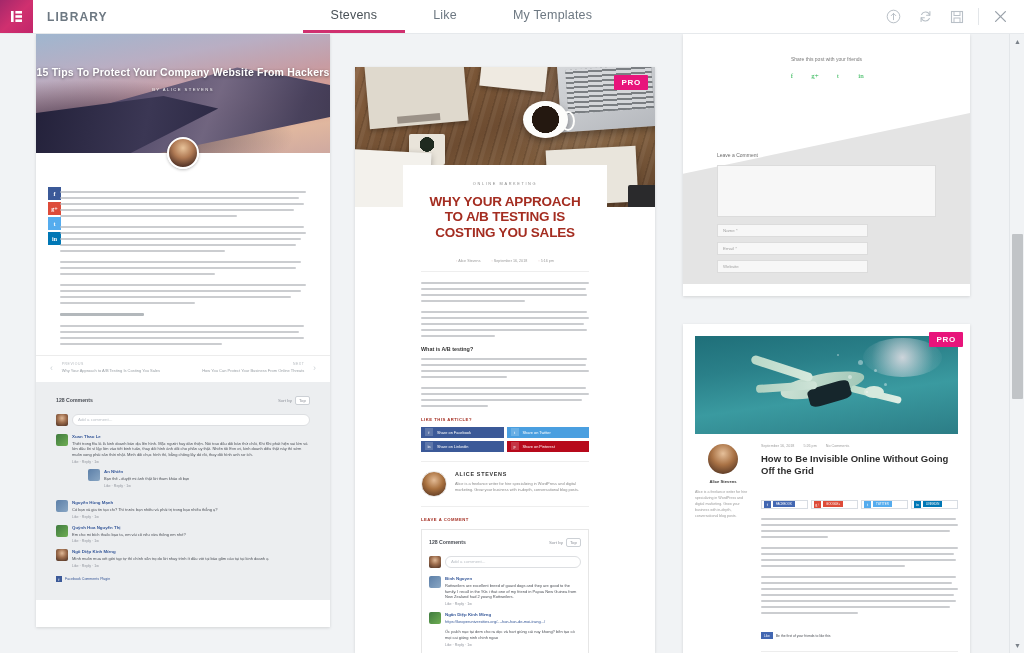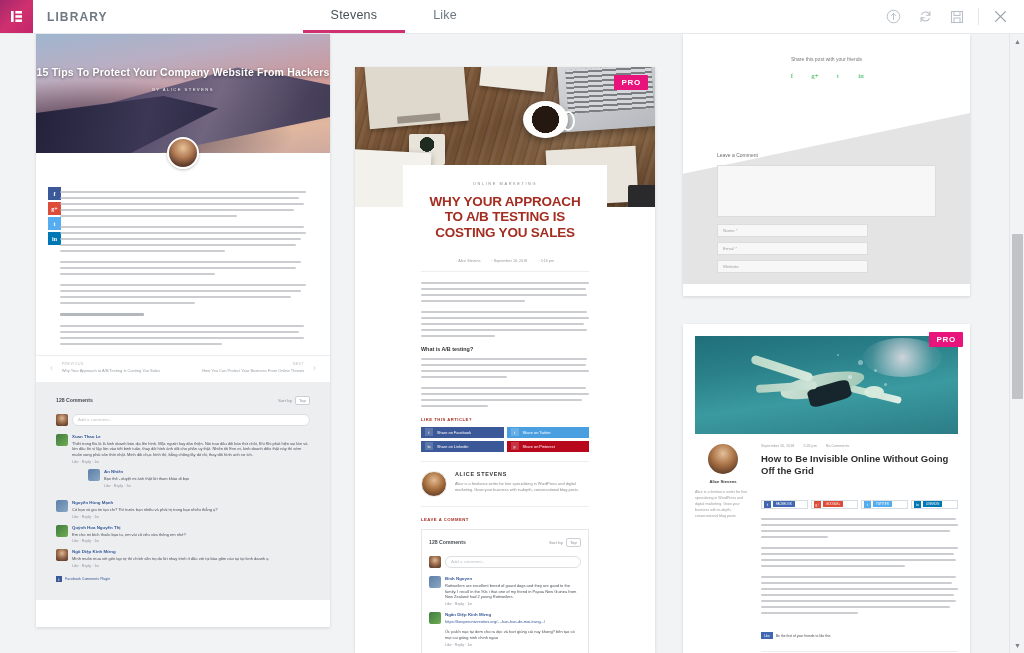--- a/index.html
+++ b/index.html
@@ -302,20 +302,21 @@
       <rect x="5.4" y="1" width="6.6" height="2.6" fill="#fff"></rect>
       <rect x="5.4" y="5.2" width="6.6" height="2.6" fill="#fff"></rect>
       <rect x="5.4" y="9.4" width="6.6" height="2.6" fill="#fff"></rect>
     </svg>
   </div>
   <div class="lib-title">LIBRARY</div>
 
   <div class="tabs">
     <div class="tab active">Stevens</div>
     <div class="tab">Like</div>
+    <div class="tab">My Templates</div>
   </div>
 
   <div class="header-spacer"></div>
 
   <div class="header-actions">
     <div class="hicon">
       <svg width="15" height="15" viewBox="0 0 15 15">
           <circle cx="7.5" cy="7.5" r="6.3" fill="none" stroke="#b9c0c7" stroke-width="1"></circle>
           <path d="M7.5 4.4v6.3M5.3 6.6l2.2-2.2 2.2 2.2" fill="none" stroke="#b9c0c7" stroke-width="1" stroke-linecap="round" stroke-linejoin="round"></path>
         </svg>

